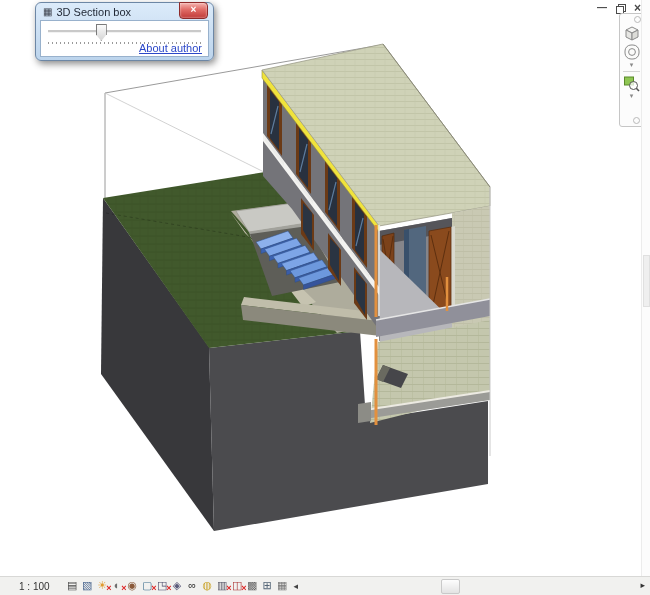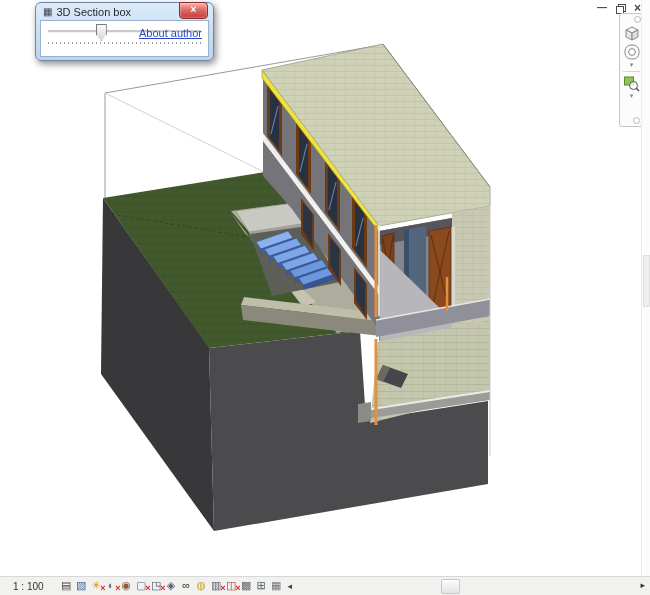--- a/index.html
+++ b/index.html
@@ -21,21 +21,21 @@
              font-size:10px;font-weight:bold;text-align:center;line-height:14px;cursor:pointer;
              box-shadow:inset 0 0 2px rgba(255,255,255,.8);}
   .dlg-body{position:relative;height:37px;background:#fff;border:1px solid #98b1cc;box-sizing:border-box;}
   .sl-track{position:absolute;left:7px;right:7px;top:9px;height:2px;
             background:#c9c9c9;border-bottom:1px solid #f2f2f2;}
   .sl-thumb{position:absolute;top:3px;width:9px;height:15px;margin-left:-4px;
             background:linear-gradient(#fbfbfb,#d6d6d6);border:1px solid #7a7a7a;
             clip-path:polygon(0 0,100% 0,100% 60%,50% 100%,0 60%);cursor:pointer;}
   .sl-ticks{position:absolute;left:7px;right:7px;top:21px;height:2px;
             background-image:repeating-linear-gradient(90deg,#9a9a9a 0 1px,transparent 1px 4px);}
-  .dlg-link{position:absolute;right:6px;bottom:17px;font-size:11px;color:#2b47c8;
+  .dlg-link{position:absolute;right:6px;bottom:2px;font-size:11px;color:#2b47c8;
             text-decoration:underline;cursor:pointer;}
 
   
   .winctl{position:absolute;left:597px;top:3px;display:flex;align-items:center;gap:9px;}
   .wc{color:#4a4a4a;cursor:pointer;line-height:10px;}
   .wc-min{font-size:10px;font-weight:bold;}
   .wc-restore{position:relative;width:9px;height:9px;}
   .wc-restore .r1{position:absolute;left:2px;top:0;width:6px;height:6px;border:1px solid #4a4a4a;}
   .wc-restore .r2{position:absolute;left:0;top:2px;width:6px;height:6px;border:1px solid #4a4a4a;background:#fff;}
   .wc-close{font-size:12px;font-weight:bold;}
@@ -49,21 +49,21 @@
   .nb-item{cursor:pointer;display:flex;justify-content:center;}
   .nb-caret{font-size:7px;color:#8a8a8a;line-height:7px;cursor:pointer;}
   .nb-sep{width:17px;border-top:1px solid #d5d5d5;margin:3px 0;}
 
   
   .vscroll{position:absolute;right:0;top:0;width:8px;height:577px;background:#fcfcfc;border-left:1px solid #ececec;}
   .vthumb{position:absolute;left:1px;top:255px;width:5px;height:50px;background:#efefef;border:1px solid #e0e0e0;cursor:pointer;}
 
   
   .bottombar{position:absolute;left:0;top:576px;width:650px;height:19px;background:#f1f1ef;
-             border-top:1px solid #d8d8d6;display:flex;align-items:center;box-sizing:border-box;}
+             border-top:1px solid #d8d8d6;display:flex;align-items:center;box-sizing:border-box;padding-left:6px;}
   .vc-scale{font-size:10px;color:#333;margin-left:13px;white-space:pre;cursor:pointer;}
   .vc-icons{display:flex;align-items:center;gap:2px;margin-left:16px;}
   .vc-icon{position:relative;width:13px;height:14px;font-size:11px;line-height:13px;text-align:center;cursor:pointer;}
   .vc-icon i{position:absolute;right:-3px;bottom:-2px;color:#d22;font-weight:bold;font-size:9px;font-style:normal;}
   .vc-collapse{font-size:9px;color:#444;margin-left:5px;cursor:pointer;}
   .hthumb{position:absolute;left:441px;top:579px;width:17px;height:13px;border:1px solid #c9c9c9;border-radius:2px;
           background:linear-gradient(#fdfdfd,#e3e3e3);cursor:pointer;}
   .harrow{position:absolute;right:5px;top:580px;font-size:9px;color:#333;cursor:pointer;}
 </style>
 </head>

